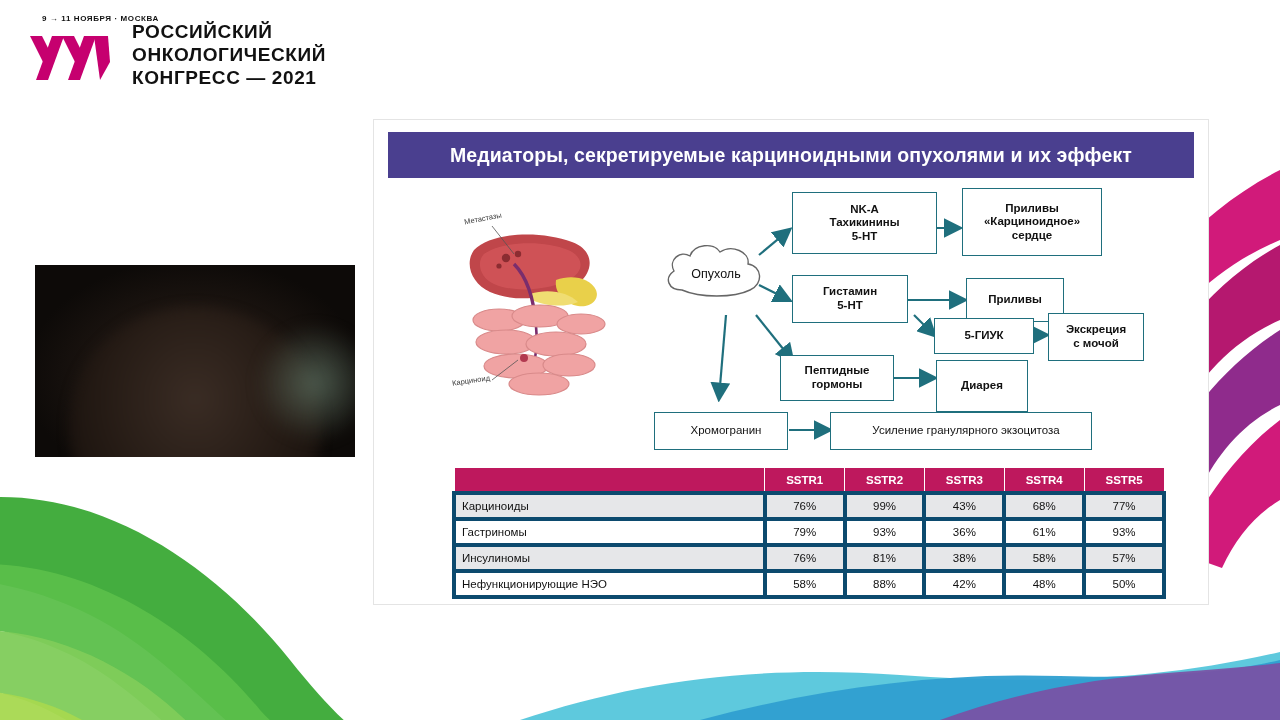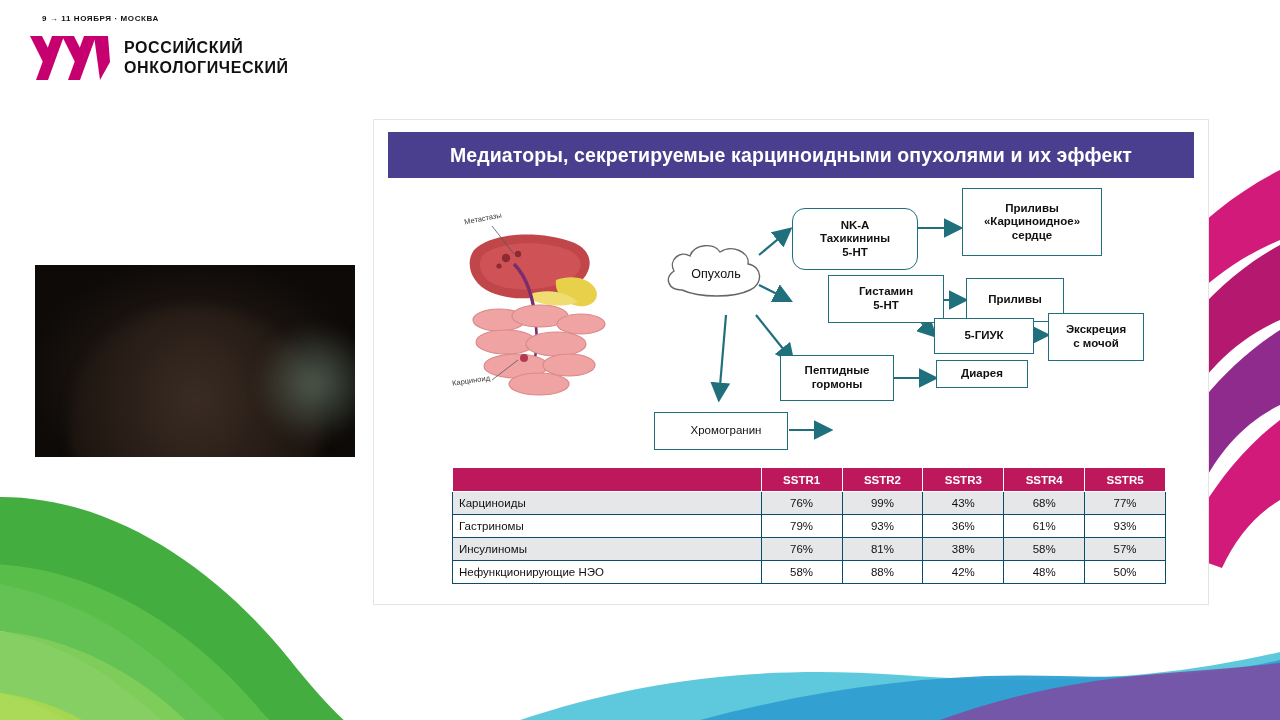--- a/index.html
+++ b/index.html
@@ -43,40 +43,40 @@
     pointer-events: none;
   }
 
   
   .logo-block {
     position: absolute;
     left: 22px;
     top: 14px;
     display: flex;
     align-items: flex-start;
-    gap: 6px;
+    gap: 14px;
   }
   .logo-mark {
     width: 96px;
     height: 72px;
     position: relative;
   }
   .logo-date {
     position: absolute;
     left: 20px;
     top: 0px;
     font-size: 8px;
     letter-spacing: 0.6px;
     font-weight: bold;
     color: #111;
     white-space: nowrap;
   }
   .logo-title {
-    margin-top: 24px;
-    font-size: 16px;
+    margin-top: 6px;
+    font-size: 19px;
     line-height: 1.22;
     font-weight: bold;
     letter-spacing: 0.6px;
     color: #111;
   }
 
   
   .speaker-video {
     position: absolute;
     left: 35px;
@@ -196,21 +196,21 @@
     font-size: 11.5px;
     font-weight: bold;
     height: 21px;
     text-align: center;
     border: 1px solid #ffffff;
   }
   .tbl th.first { text-align: left; padding-left: 6px; }
   .tbl td {
     height: 20px;
     text-align: center;
-    border: 1px solid #0c4a6e;
+    border: 4px solid #0c4a6e;
     background: #ffffff;
   }
   .tbl td.first { text-align: left; padding-left: 6px; }
   .tbl tr.alt td { background: #e6e7e9; }
 </style>
 </head>
 <body>
 
 <div class="bg-white"></div>
 
@@ -243,20 +243,21 @@
         <path d="M30,14 L42,14 L26,58 L14,58 Z"></path>
         <path d="M40,14 L52,14 L62,34 L56,46 Z"></path>
         <path d="M62,14 L74,14 L58,58 L46,58 Z"></path>
         <path d="M72,14 L86,14 L88,40 L78,58 Z"></path>
       </g>
     </svg>
   </div>
   <div class="logo-title">
     <div>РОССИЙСКИЙ</div>
     <div>ОНКОЛОГИЧЕСКИЙ</div>
+    <div>КОНГРЕСС — 2021</div>
   </div>
 </div>
 
 <div class="speaker-video">
   <div class="head"></div>
   <div class="edge-glow"></div>
 </div>
 
 <div class="slide">
 
@@ -318,45 +319,46 @@
     </g>
   </svg>
 
   <div class="cloud" style="left:288px;top:118px;width:108px;height:72px;">
     <svg width="108" height="72" viewBox="0 0 108 72" style="position:absolute;left:0;top:0;">
       <path d="M20,52 C6,52 2,40 12,33 C6,22 18,12 28,18 C32,6 52,4 58,14 C70,6 88,14 86,26 C100,28 102,46 88,52 C72,60 38,60 20,52 Z" fill="#ffffff" stroke="#666" stroke-width="1.4"></path>
     </svg>
     <span style="position:relative;z-index:2;">Опухоль</span>
   </div>
 
-  <div class="node" style="left:418px;top:88px;width:126px;height:62px;white-space:pre-line;border-radius:13px;">NK-A
+  <div class="node" style="left:418px;top:72px;width:145px;height:62px;white-space:pre-line;">NK-A
 Тахикинины
 5-НТ</div>
 
   <div class="node" style="left:588px;top:68px;width:140px;height:68px;white-space:pre-line;">Приливы
 «Карциноидное»
 сердце</div>
 
-  <div class="node" style="left:418px;top:155px;width:116px;height:48px;white-space:pre-line;margin-left:36px;">Гистамин
+  <div class="node" style="left:418px;top:155px;width:116px;height:48px;white-space:pre-line;">Гистамин
 5-НТ</div>
 
   <div class="node" style="left:592px;top:158px;width:98px;height:44px;">Приливы</div>
 
   <div class="node" style="left:560px;top:198px;width:100px;height:36px;">5-ГИУК</div>
 
   <div class="node" style="left:406px;top:235px;width:114px;height:46px;white-space:pre-line;">Пептидные
 гормоны</div>
 
   <div class="node" style="left:674px;top:193px;width:96px;height:48px;white-space:pre-line;">Экскреция
 с мочой</div>
 
-  <div class="node" style="left:562px;top:240px;width:92px;height:28px;">Диарея</div>
+  <div class="node" style="left:562px;top:240px;width:92px;height:52px;">Диарея</div>
 
   <div class="node plain" style="left:280px;top:292px;width:134px;height:38px;">Хромогранин</div>
 
+  <div class="node plain" style="left:456px;top:292px;width:262px;height:38px;">Усиление гранулярного экзоцитоза</div>
 
   <table class="tbl">
     <thead>
       <tr>
         <th class="first"></th>
         <th>SSTR1</th>
         <th>SSTR2</th>
         <th>SSTR3</th>
         <th>SSTR4</th>
         <th>SSTR5</th>

